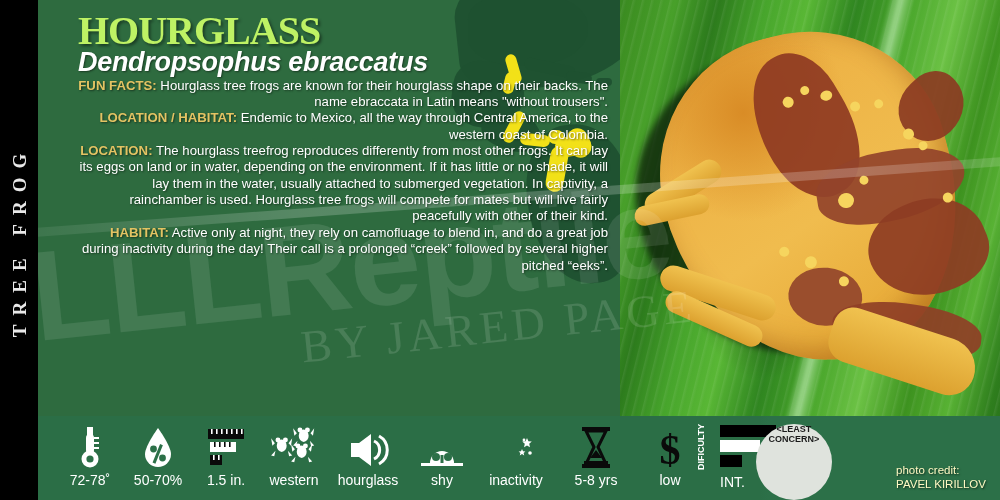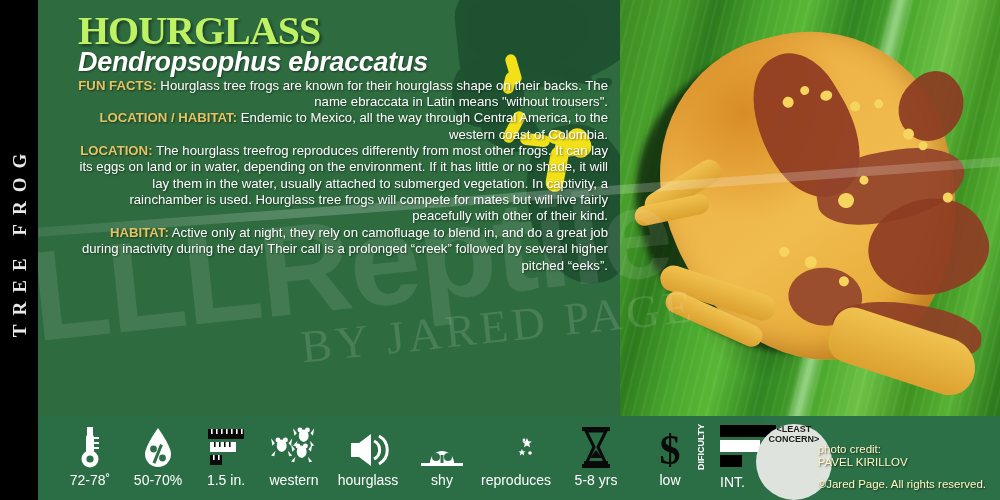--- a/index.html
+++ b/index.html
@@ -458,21 +458,21 @@
       <div class="ic wide">
         <div class="glyph">
           <svg width="42" height="40" viewBox="0 0 42 40">
             <path d="M24 2 A18 18 0 1 0 24 38 A14.5 14.5 0 1 1 24 2 Z" fill="#fff"></path>
             <path d="M32 9 l1.4 3.2 3.4 .3 -2.6 2.3 .8 3.4 -3-1.8 -3 1.8 .8-3.4 -2.6-2.3 3.4-.3 Z" fill="#fff"></path>
             <path d="M27 20 l1 2.2 2.4 .2 -1.8 1.6 .6 2.4 -2.2-1.3 -2.2 1.3 .6-2.4 -1.8-1.6 2.4-.2 Z" fill="#fff"></path>
             <circle cx="35" cy="24" r="1.8" fill="#fff"></circle>
             <circle cx="29" cy="11" r="1.4" fill="#fff"></circle>
           </svg>
         </div>
-        <div class="cap">reproduces</div>
+        <div class="cap">inactivity</div>
       </div>
 
       <div class="ic wide">
         <div class="glyph">
           <svg width="34" height="42" viewBox="0 0 34 42">
             <rect x="3" y="0" width="28" height="4" fill="#0a0a0a"></rect>
             <rect x="3" y="37" width="28" height="4" fill="#0a0a0a"></rect>
             <path d="M7 4 L27 4 L19 20 L27 37 L7 37 L15 20 Z" fill="none" stroke="#0a0a0a" stroke-width="3"></path>
             <path d="M11 31 L23 31 L17 23 Z" fill="#0a0a0a"></path>
             <rect x="5" y="34" width="24" height="3" fill="#0a0a0a"></rect>
@@ -506,16 +506,15 @@
       <span>
         <span>&lt;LEAST</span><br>
         <span>CONCERN&gt;</span>
       </span>
     </div>
   </div>
 
   <div class="credit">
     <div class="cl1">photo credit:</div>
     <div class="cl2">PAVEL KIRILLOV</div>
-    <div class="cl3">©Jared Page. All rights reserved.</div>
   </div>
 
 </div>
 
 </body></html>

